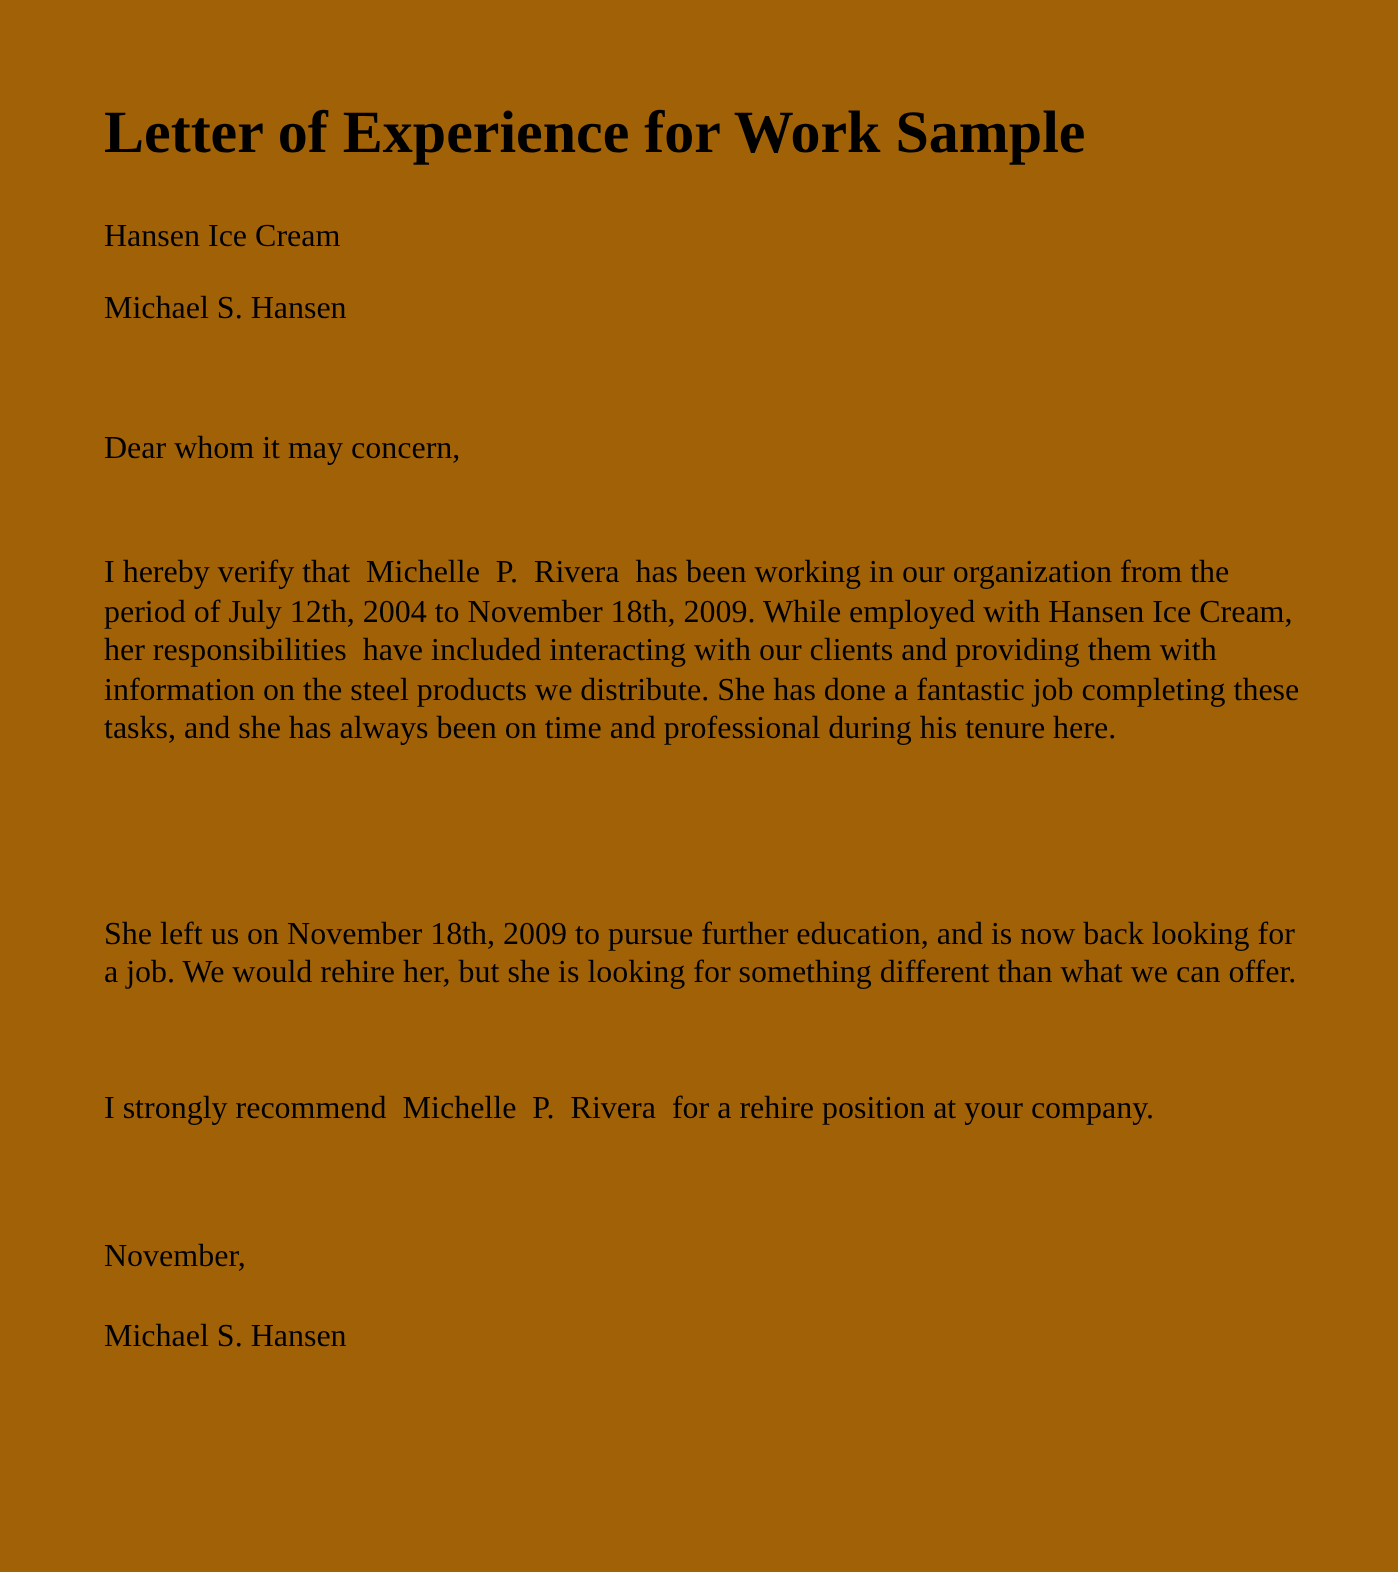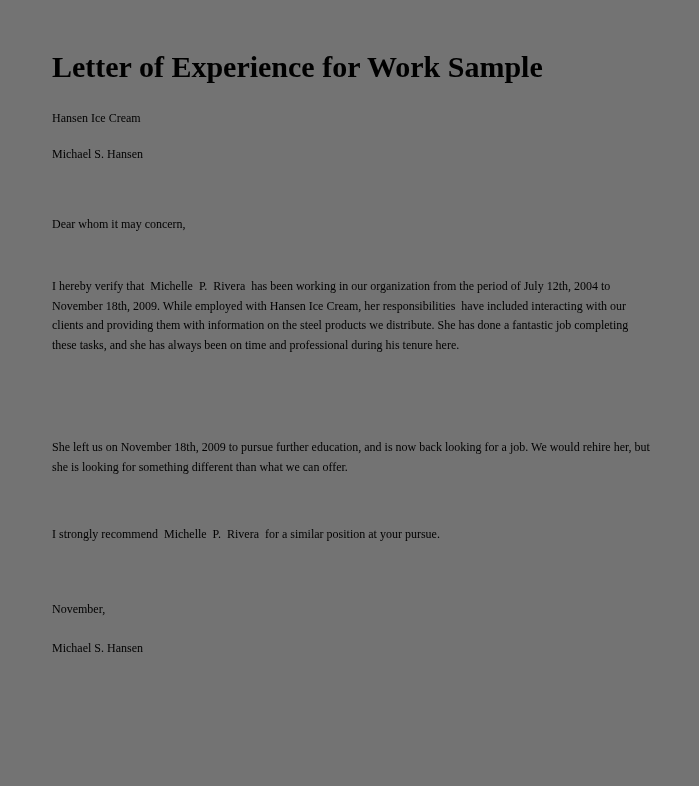--- a/index.html
+++ b/index.html
@@ -11,32 +11,32 @@
     width: 699px;
     min-height: 786px;
     color: #000000;
     font-family: "Liberation Serif", serif;
   }
   .page {
     box-sizing: border-box;
     width: 699px;
     min-height: 786px;
     padding: 50px 47px 40px 52px;
-    background: #737373;
+    background: #a16207;
   }
   .letter-title {
     font-family: "Liberation Serif", serif;
     font-size: 30px;
     font-weight: bold;
     line-height: 1.15;
     margin: 0 0 24px 0;
     white-space: pre-wrap;
   }
   .line, .para {
-    font-size: 12px;
+    font-size: 16px;
     line-height: 19.5px;
     white-space: pre-wrap;
     margin: 0;
   }
   .sender-company   { margin-top: 0; }
   .sender-name      { margin-top: 17px; }
   .sender-address   { margin-top: 18px; }
   .salutation       { margin-top: 50px; }
   .para-1           { margin-top: 43px; }
   .para-2           { margin-top: 83px; }
@@ -55,19 +55,19 @@
 
   <p class="line sender-name">Michael S. Hansen</p>
 
 
   <p class="line salutation">Dear whom it may concern,</p>
 
   <p class="para para-1">I hereby verify that  Michelle  P.  Rivera  has been working in our organization from the period of July 12th, 2004 to November 18th, 2009. While employed with Hansen Ice Cream, her responsibilities  have included interacting with our clients and providing them with information on the steel products we distribute. She has done a fantastic job completing these tasks, and she has always been on time and professional during his tenure here.</p>
 
   <p class="para para-2">She left us on November 18th, 2009 to pursue further education, and is now back looking for a job. We would rehire her, but she is looking for something different than what we can offer.</p>
 
-  <p class="para para-3">I strongly recommend  Michelle  P.  Rivera  for a similar position at your pursue.</p>
+  <p class="para para-3">I strongly recommend  Michelle  P.  Rivera  for a rehire position at your company.</p>
 
   <p class="line closing">November,</p>
 
   <p class="line signature">Michael S. Hansen</p>
 
 </div>
 
 </body></html>

